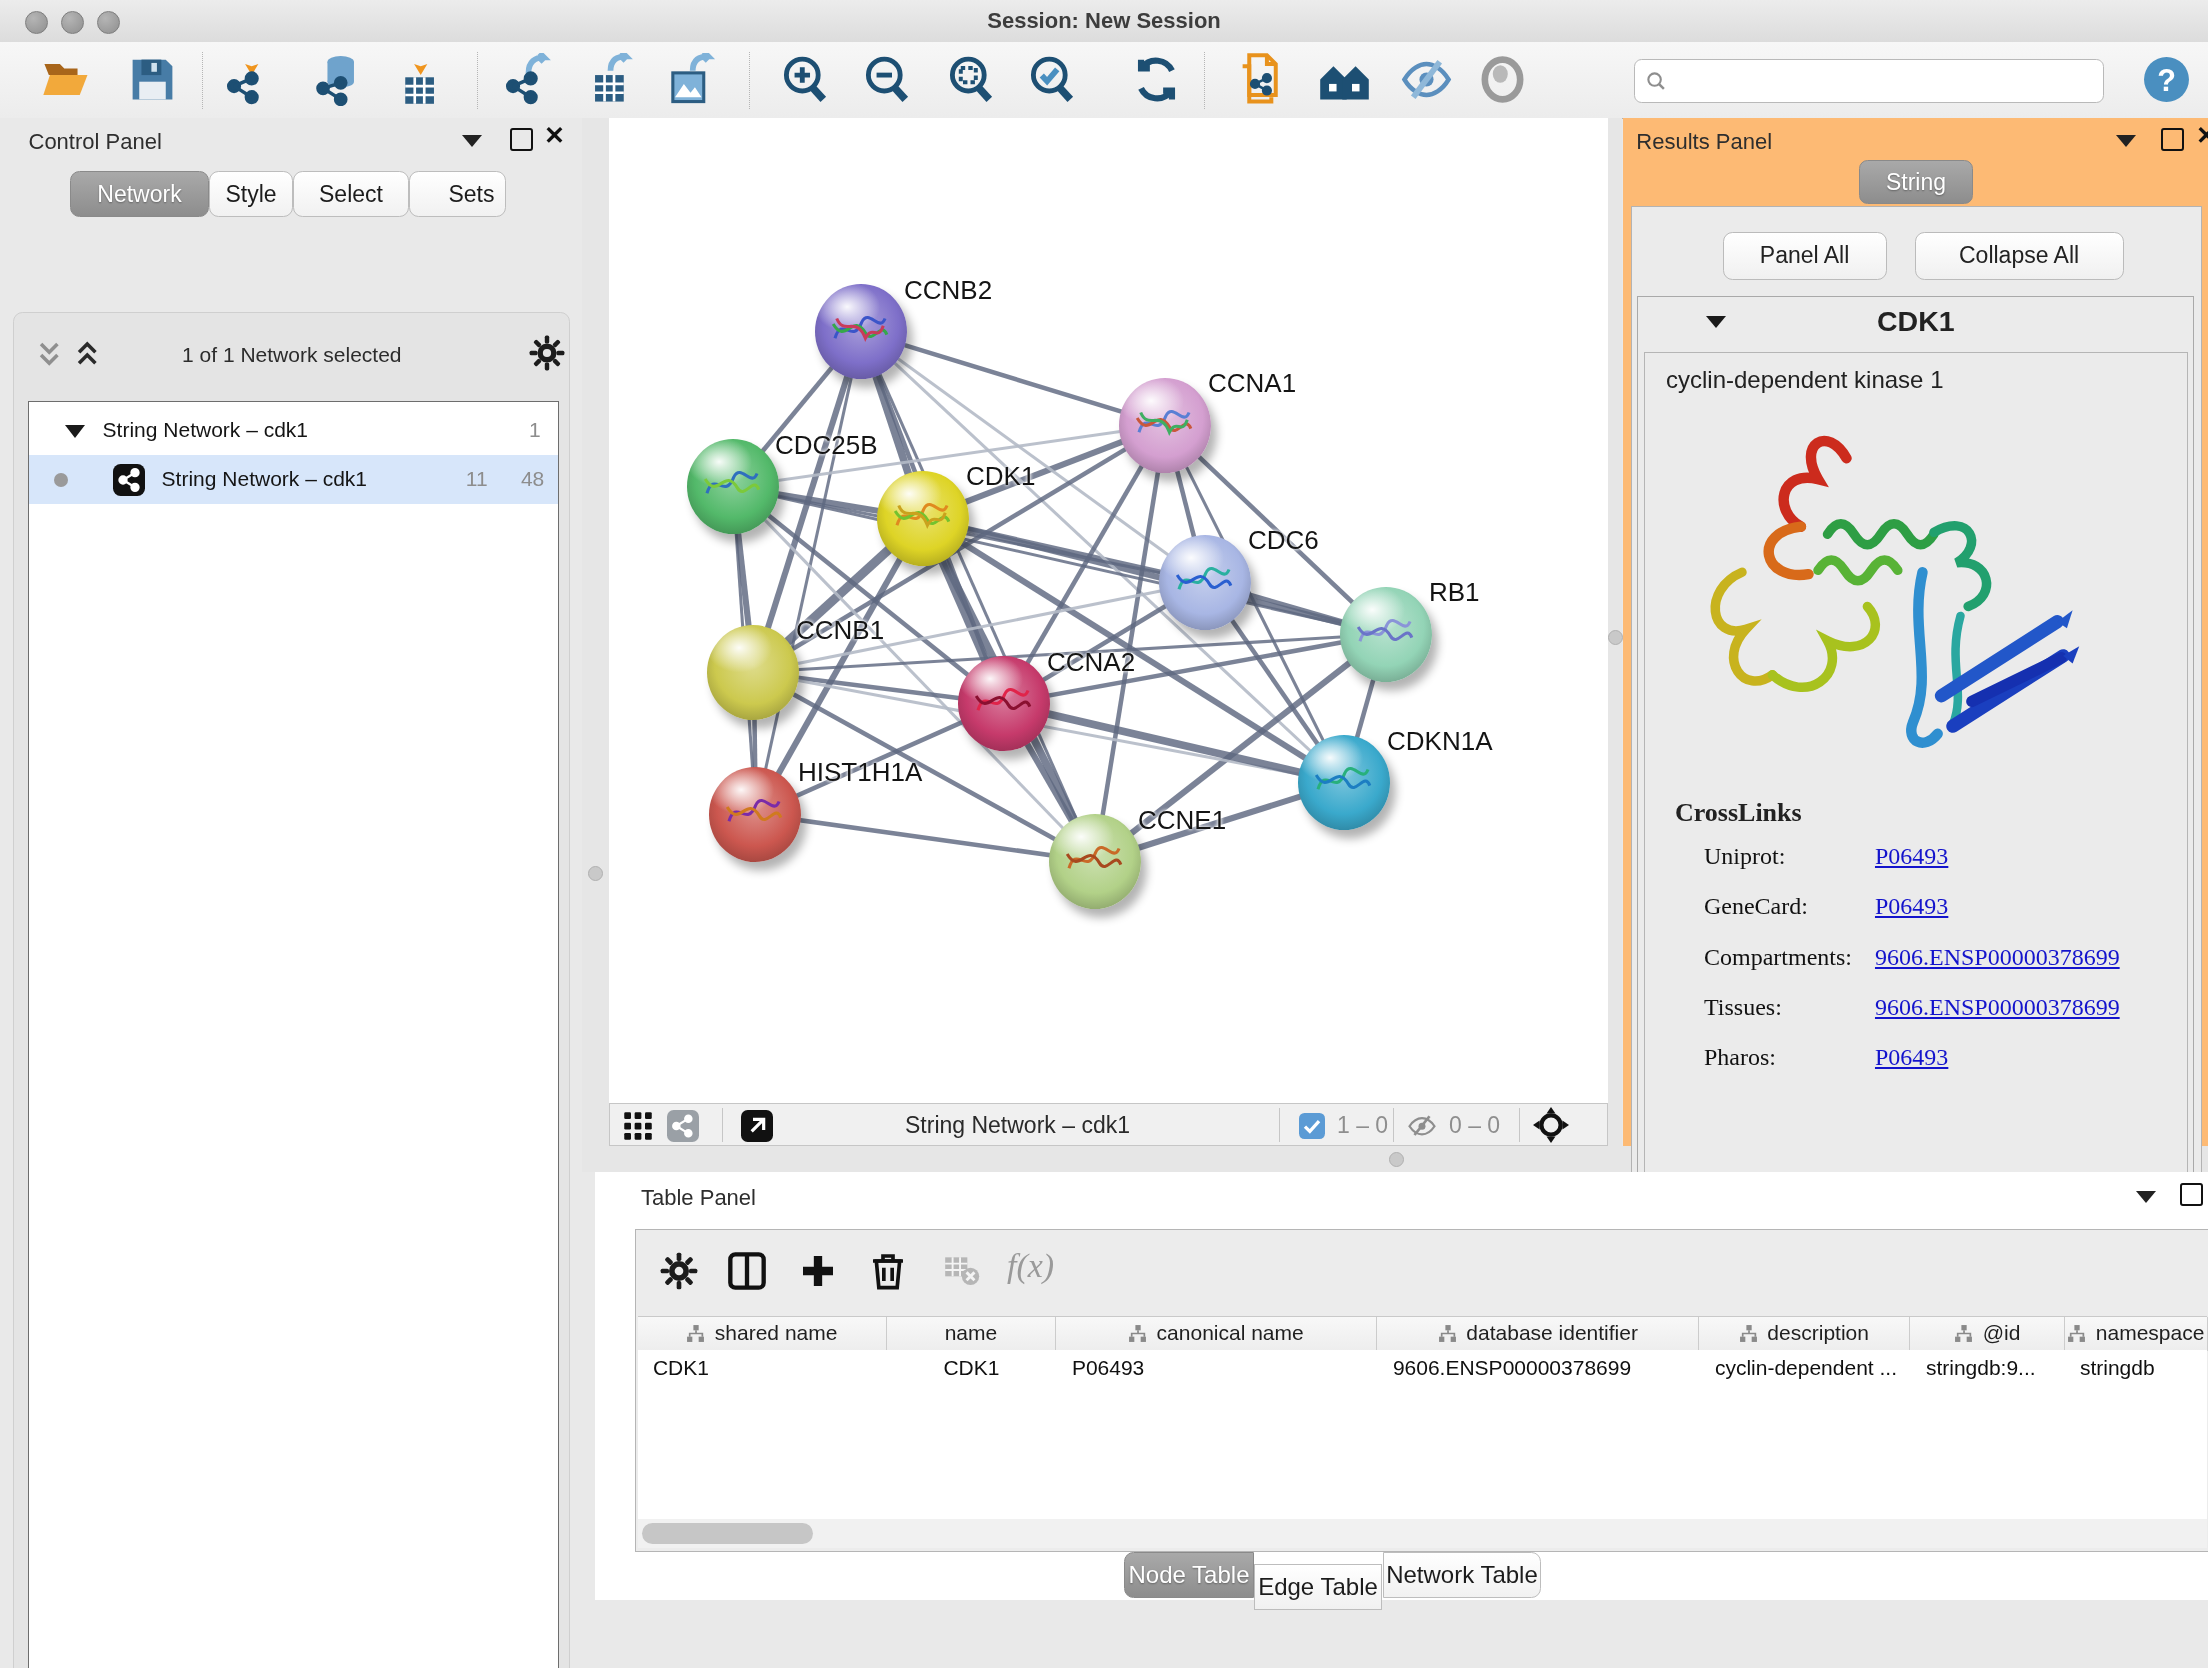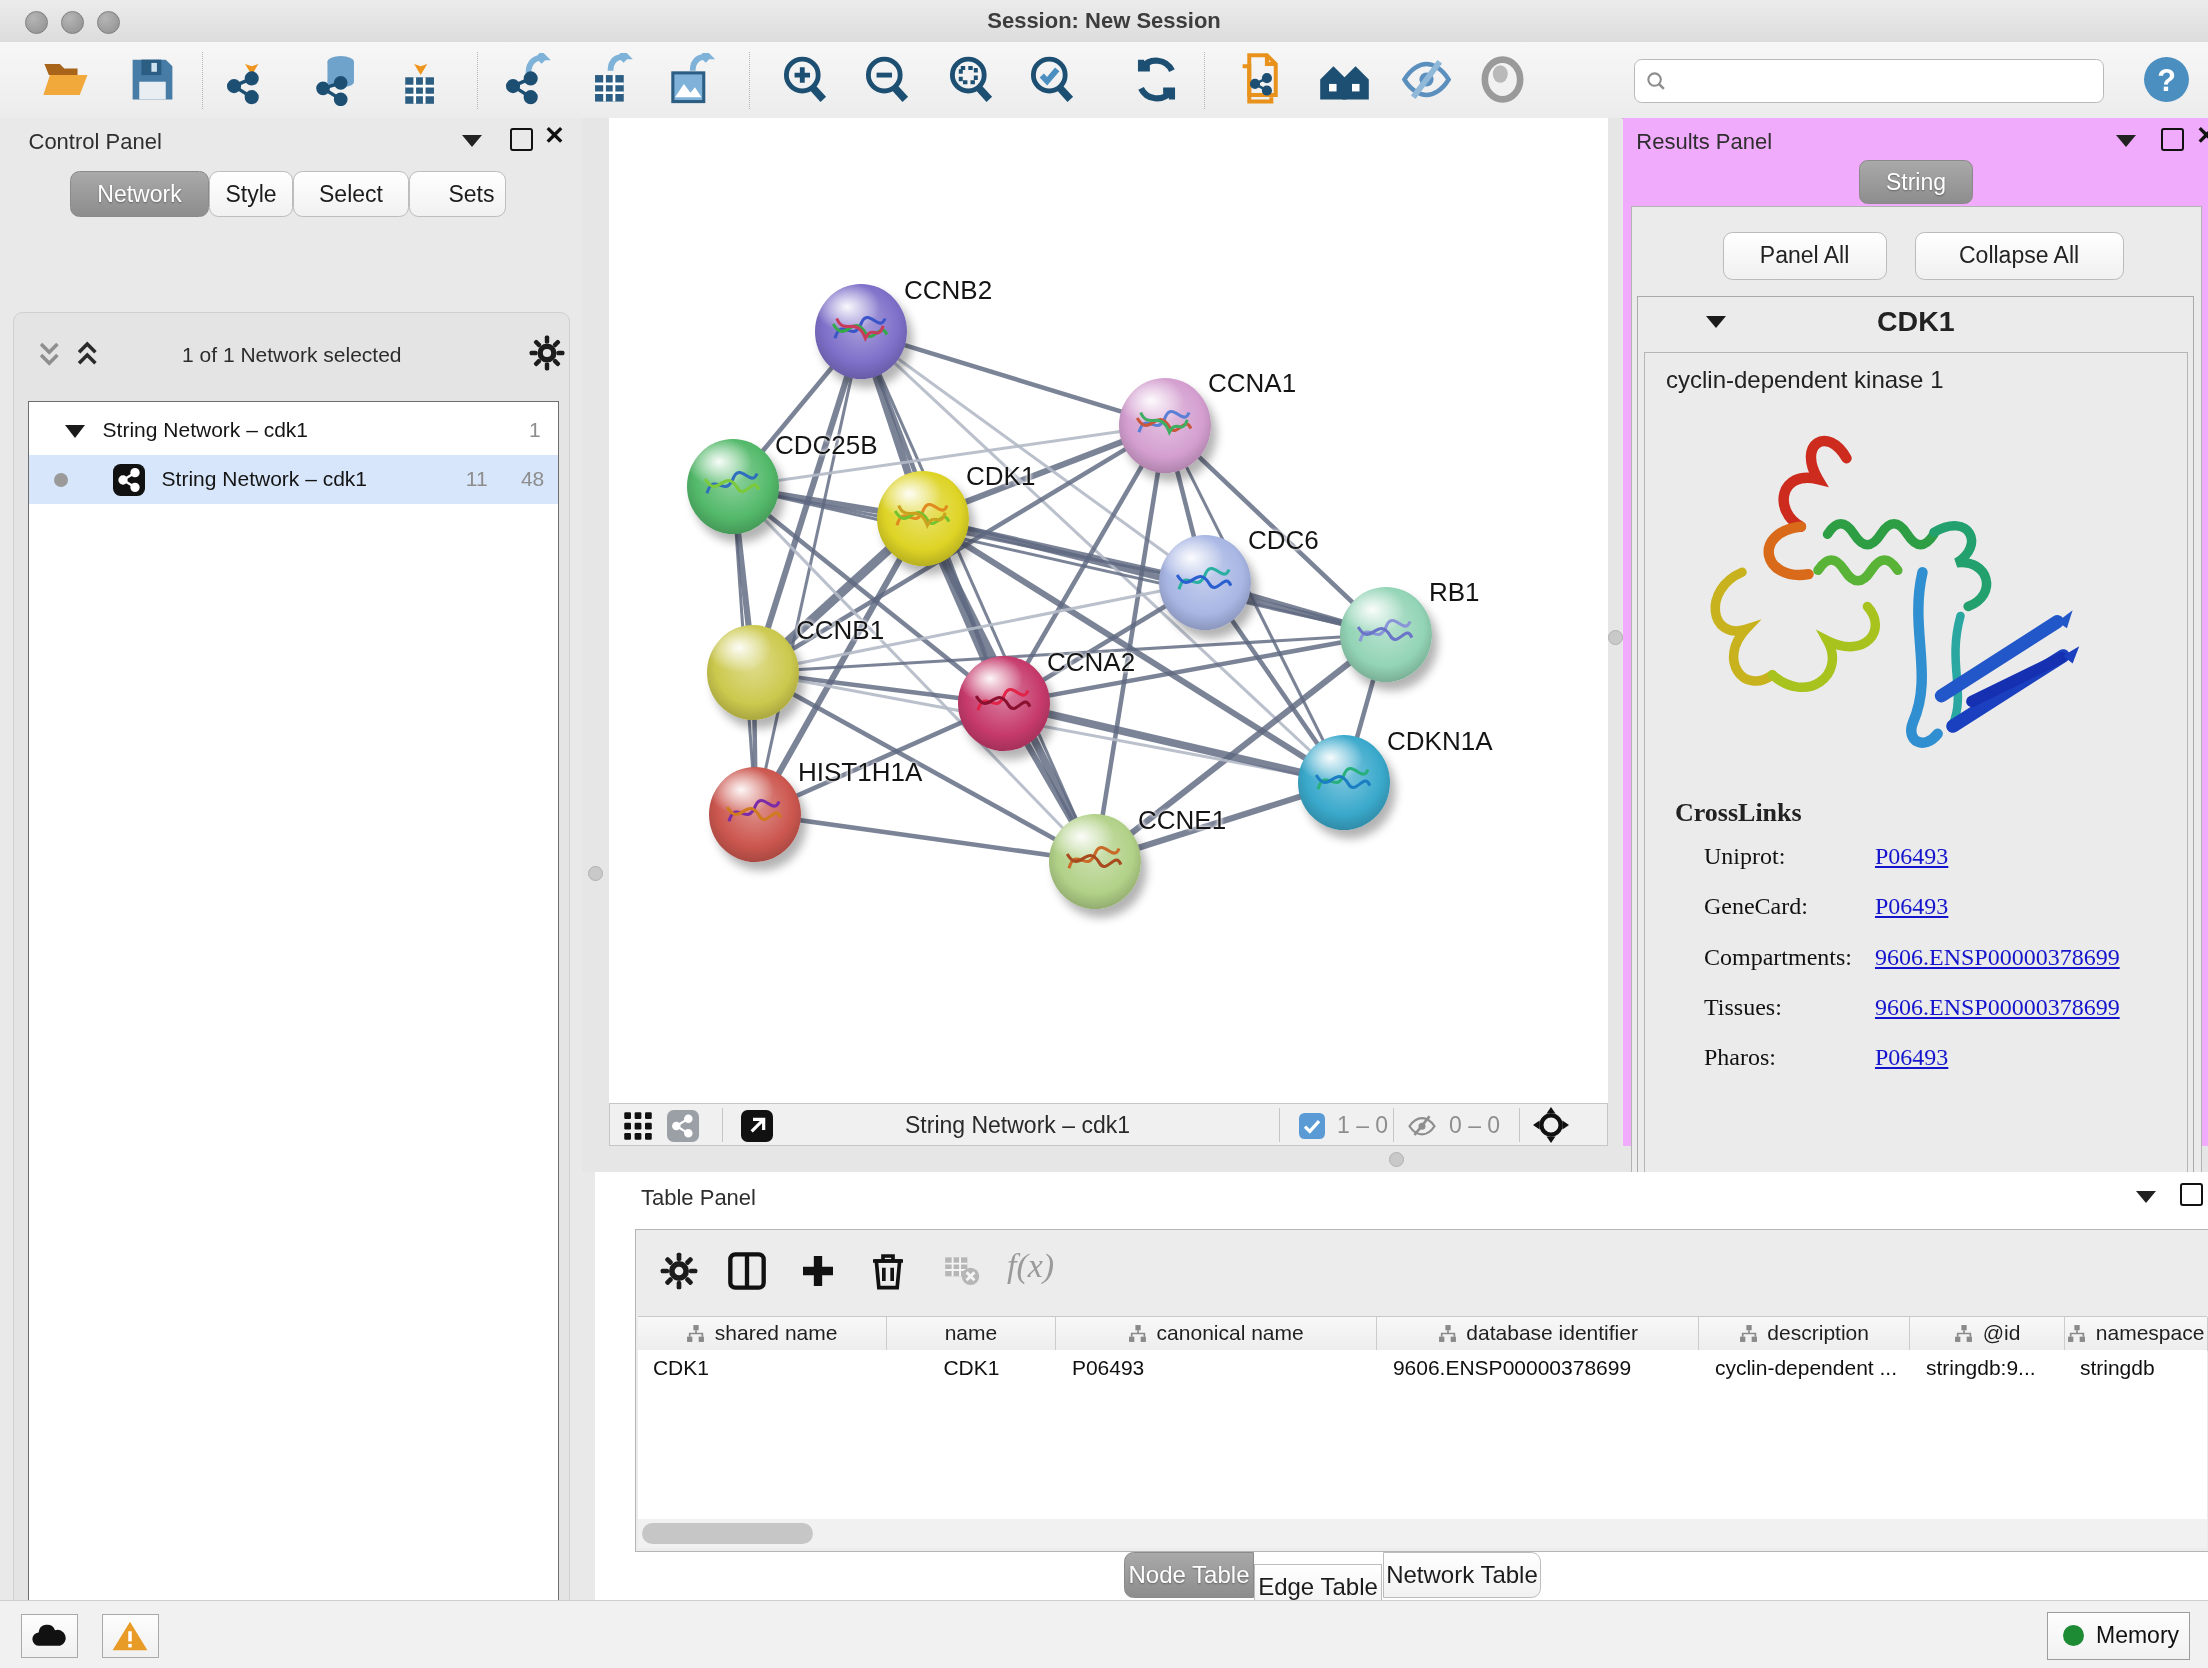--- a/index.html
+++ b/index.html
@@ -65,21 +65,21 @@
   .split-dot{position:absolute;width:13.3px;height:13.3px;border-radius:50%;background:#c9c9c9;border:1px solid #b0b0b0;}
 
   
   #canvas-toolbar{left:609px;top:1103px;width:999px;height:43px;background:#f0f0f0;
                   border:1px solid #c6c6c6;box-sizing:border-box;}
   .ct-sep{position:absolute;top:3.8px;width:0;height:34px;border-left:1px solid #c6c6c6;}
   #current-net-label{position:absolute;left:295px;top:7.6px;font-size:23px;color:#2a2a2a;}
   .count-txt{position:absolute;top:7.6px;font-size:23px;color:#8e8e8e;}
 
   
-  #results-panel{left:1623px;top:118px;width:586px;height:1028px;background:#f0abfc;}
+  #results-panel{left:1623px;top:118px;width:586px;height:1028px;background:#fdba74;}
   #rp-box{left:7.6px;top:88px;width:569px;height:1039px;background:#ebebeb;border:1px solid #b3b3b3;}
   .rp-btn{position:absolute;top:25px;height:46px;background:linear-gradient(#fff,#f0f0f0);
           border:1px solid #bbb;border-radius:9.5px;font-size:23px;text-align:center;line-height:44px;}
   #rp-section{position:absolute;left:5.7px;top:89px;width:555px;height:945px;border:1px solid #a9a9a9;}
   #rp-inner{position:absolute;left:5.7px;top:55px;width:542px;height:883px;border:1px solid #b5b5b5;background:#ebebeb;}
   .serif{font-family:"Liberation Serif",serif;}
   .xl-label{position:absolute;left:59px;font-size:24px;color:#111;}
   .xl-value{position:absolute;left:230px;font-size:24px;color:#1414cc;text-decoration:underline;cursor:pointer;white-space:nowrap;}
 
   
@@ -673,33 +673,15 @@
       </div>
     </div>
 
     <div id="bt-tabs">
         <div class="abs bt-tab tab-sel" style="left: 529px; width: 130px; font-size: 24px; border-radius: 9.5px 0px 0px 9.5px;">Node Table</div>
         <div class="abs bt-tab" style="left: 659px; width: 128px; font-size: 24px; border-radius: 0px; margin-top: 12px;">Edge Table</div>
         <div class="abs bt-tab" style="left: 788px; width: 158px; font-size: 24px; border-radius: 0px 9.5px 9.5px 0px;">Network Table</div>
       </div>
   </div>
 
-  <div id="footer" class="abs">
-    <div class="foot-btn" style="left:21px">
-      <svg width="38" height="28.5" viewBox="0 0 24 16" style="margin:6.7px 0 0 7.6px">
-        <path d="M6 14a4.2 4.2 0 0 1-.6-8.4A5.4 5.4 0 0 1 15.8 4.2 4 4 0 0 1 19 14z" fill="#111"></path>
-      </svg>
-    </div>
-    <div class="foot-btn" style="left:102px">
-      <svg width="38" height="32" viewBox="0 0 24 20" style="margin:4.8px 0 0 7.6px">
-        <path d="M12 1L23 19H1z" fill="#e89b26"></path>
-        <rect x="10.9" y="7" width="2.2" height="6.4" fill="#fff"></rect>
-          <rect x="10.9" y="15" width="2.2" height="2.2" fill="#fff"></rect>
-      </svg>
-    </div>
-    <div id="memory-btn">
-      <span class="mdot"></span>
-      <span class="mlabel">Memory</span>
-    </div>
-  </div>
 
 </div>
 
 
 </body></html>

